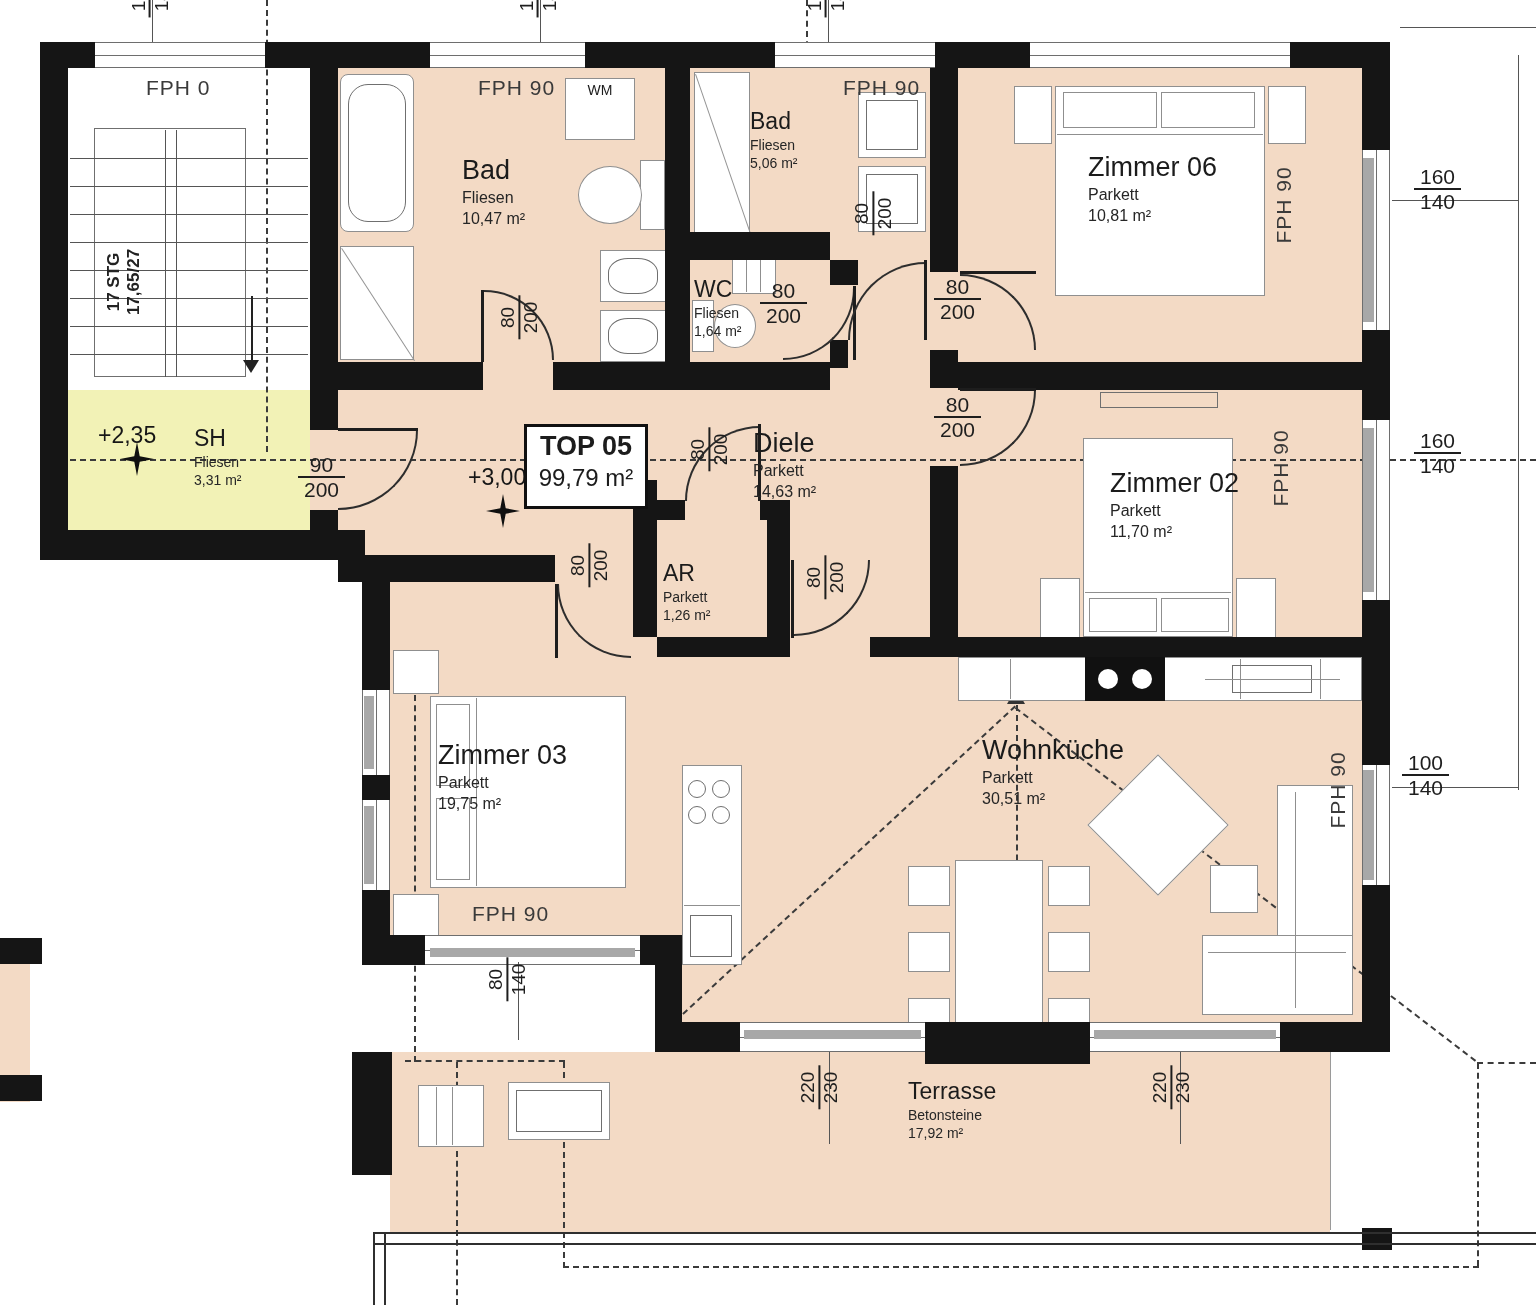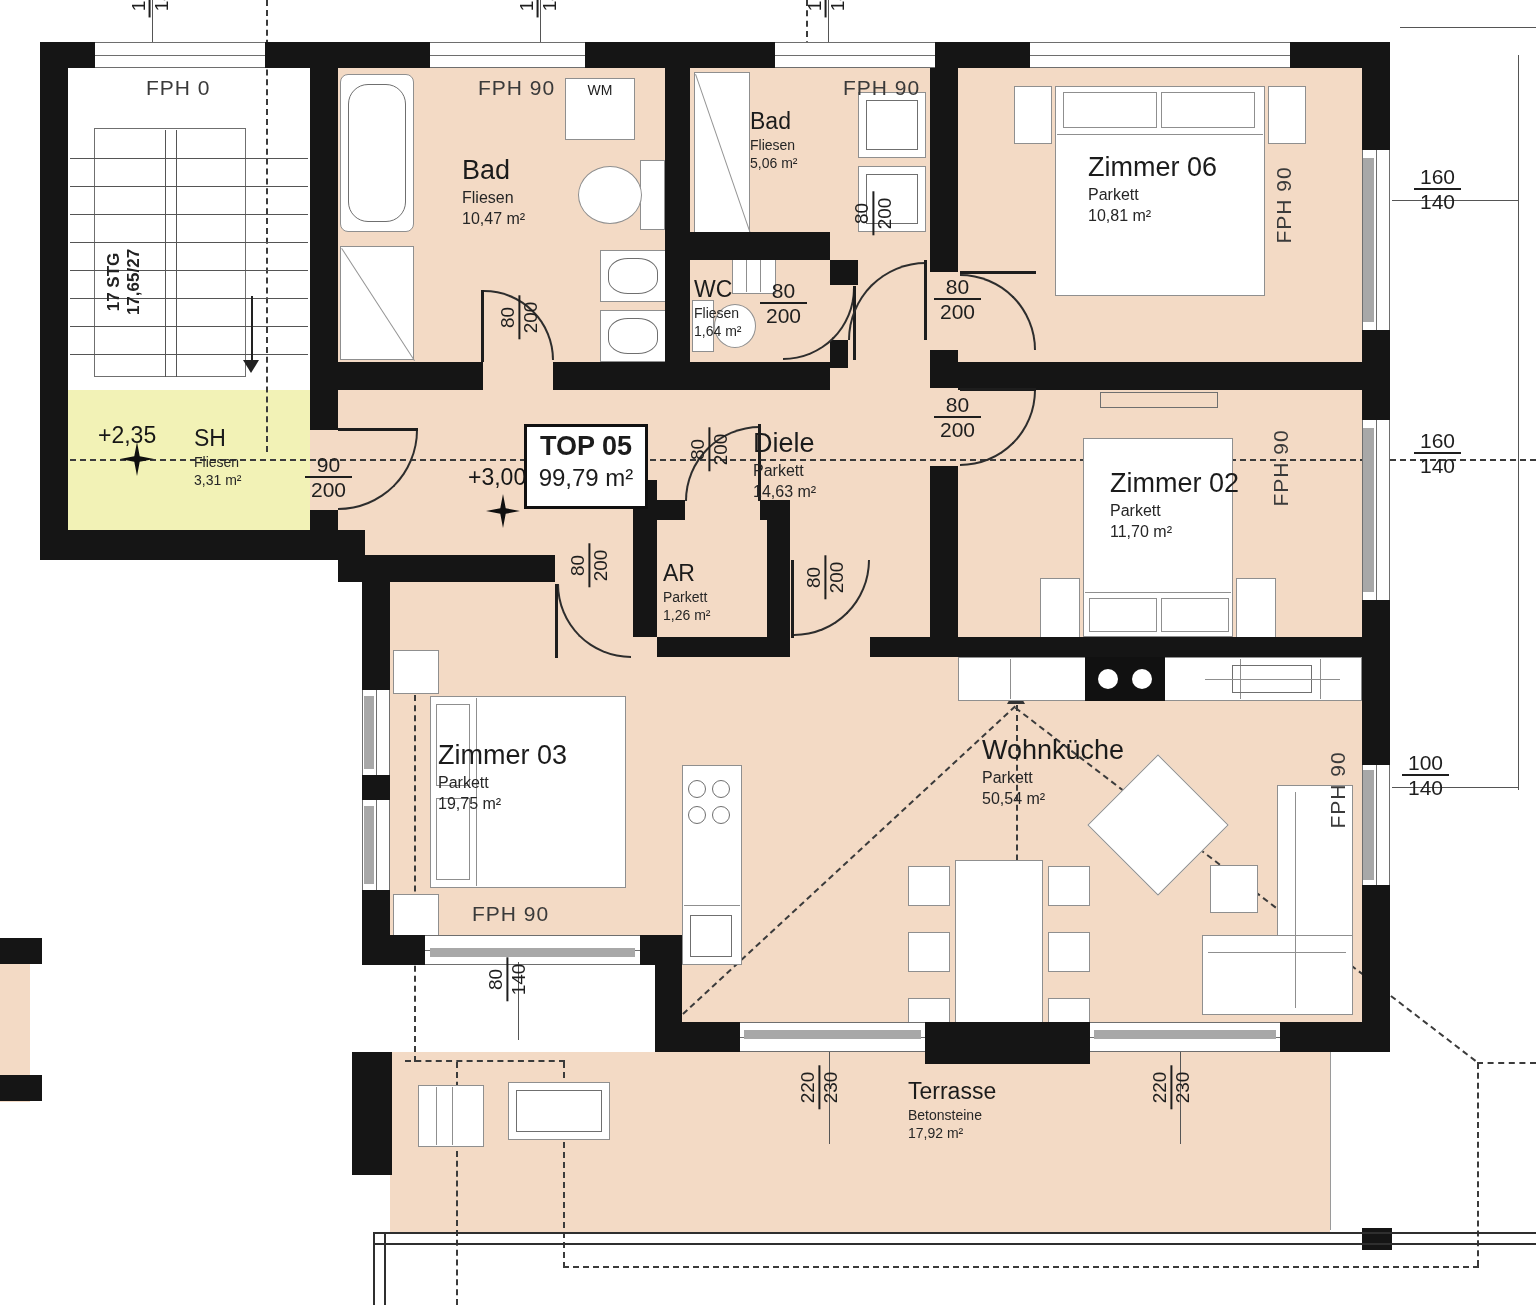--- a/index.html
+++ b/index.html
@@ -295,21 +295,21 @@
     <span class="dn">140</span>
   </div>
   <div class="frac rot" style="left:506px;top:-26px;width:64px">
     <span>160</span>
     <span class="dn">140</span>
   </div>
   <div class="frac rot" style="left:794px;top:-26px;width:64px">
     <span>160</span>
     <span class="dn">140</span>
   </div>
-  <div class="frac" style="left:305px;top:454px">
+  <div class="frac" style="left:298px;top:454px">
     <span>90</span>
     <span class="dn">200</span>
   </div>
   <div class="frac rot" style="left:498px;top:296px">
     <span>80</span>
     <span class="dn">200</span>
   </div>
   <div class="frac" style="left:760px;top:280px">
     <span>80</span>
     <span class="dn">200</span>
@@ -412,21 +412,21 @@
     <div class="sb">1,26 m²</div>
   </div>
   <div class="room sm" style="left:194px;top:425px">
     <div class="nm">SH</div>
     <div class="sb">Fliesen</div>
     <div class="sb">3,31 m²</div>
   </div>
   <div class="room" style="left:982px;top:735px">
     <div class="nm">Wohnküche</div>
     <div class="sb">Parkett</div>
-    <div class="sb">50,54 m²</div>
+    <div class="sb">30,51 m²</div>
   </div>
   <div class="room sm" style="left:908px;top:1078px">
     <div class="nm">Terrasse</div>
     <div class="sb">Betonsteine</div>
     <div class="sb">17,92 m²</div>
   </div>
 
   <div class="lvl" style="left:98px;top:422px">+2,35</div>
   <div class="star" style="left:120px;top:442px;width:34px;height:34px"></div>
   <div class="lvl" style="left:468px;top:464px">+3,00</div>

